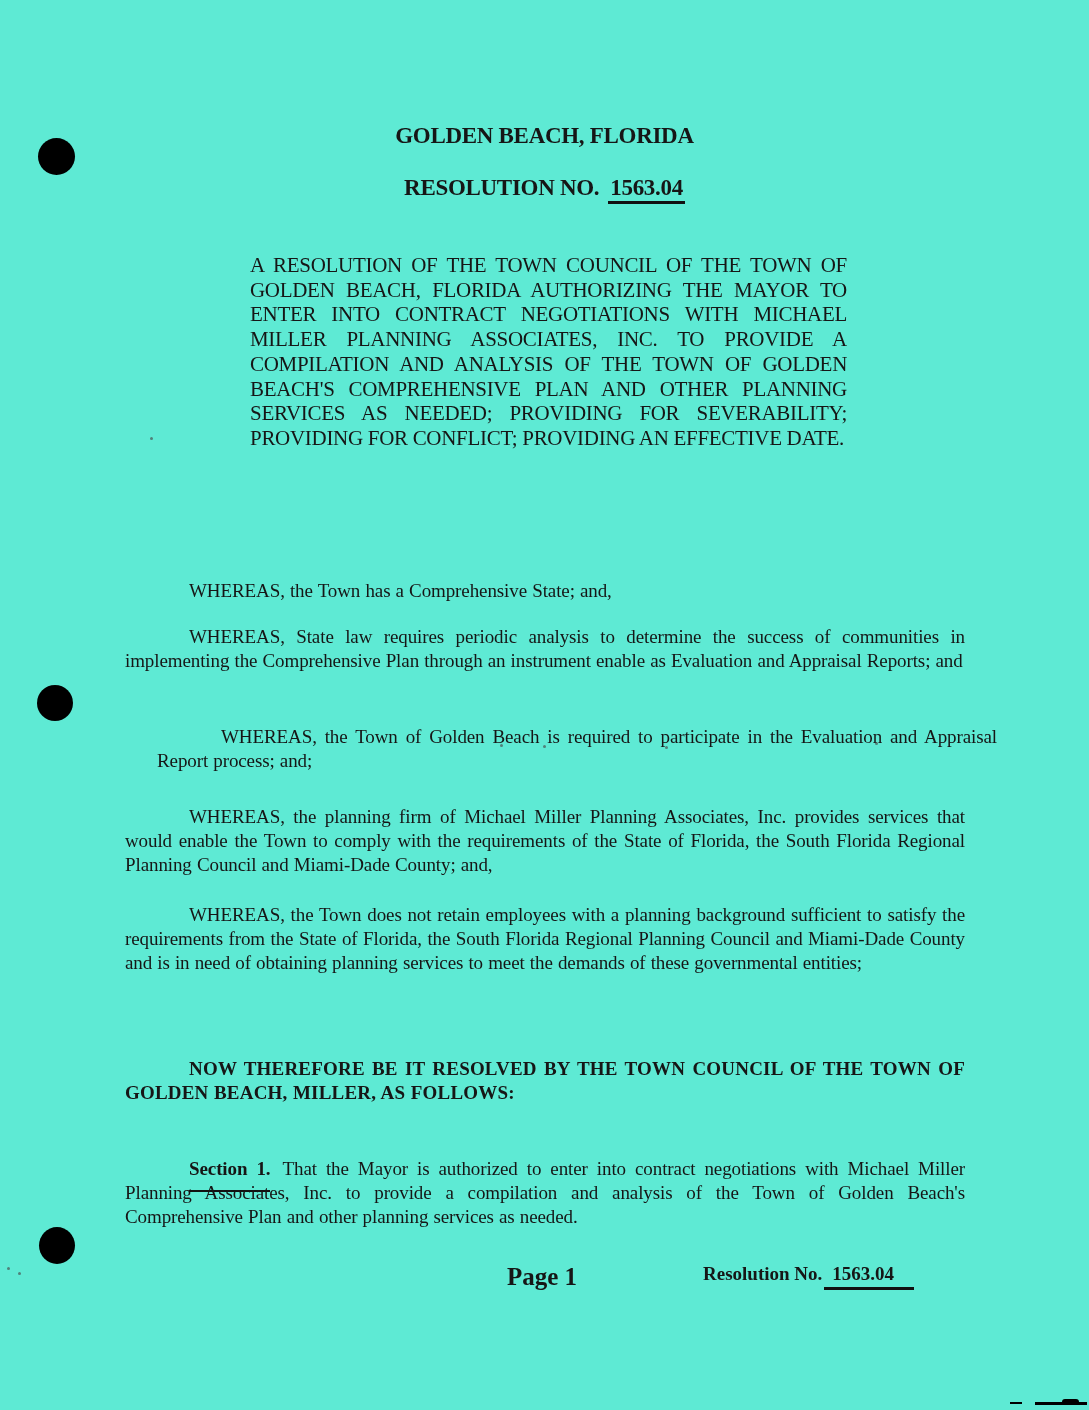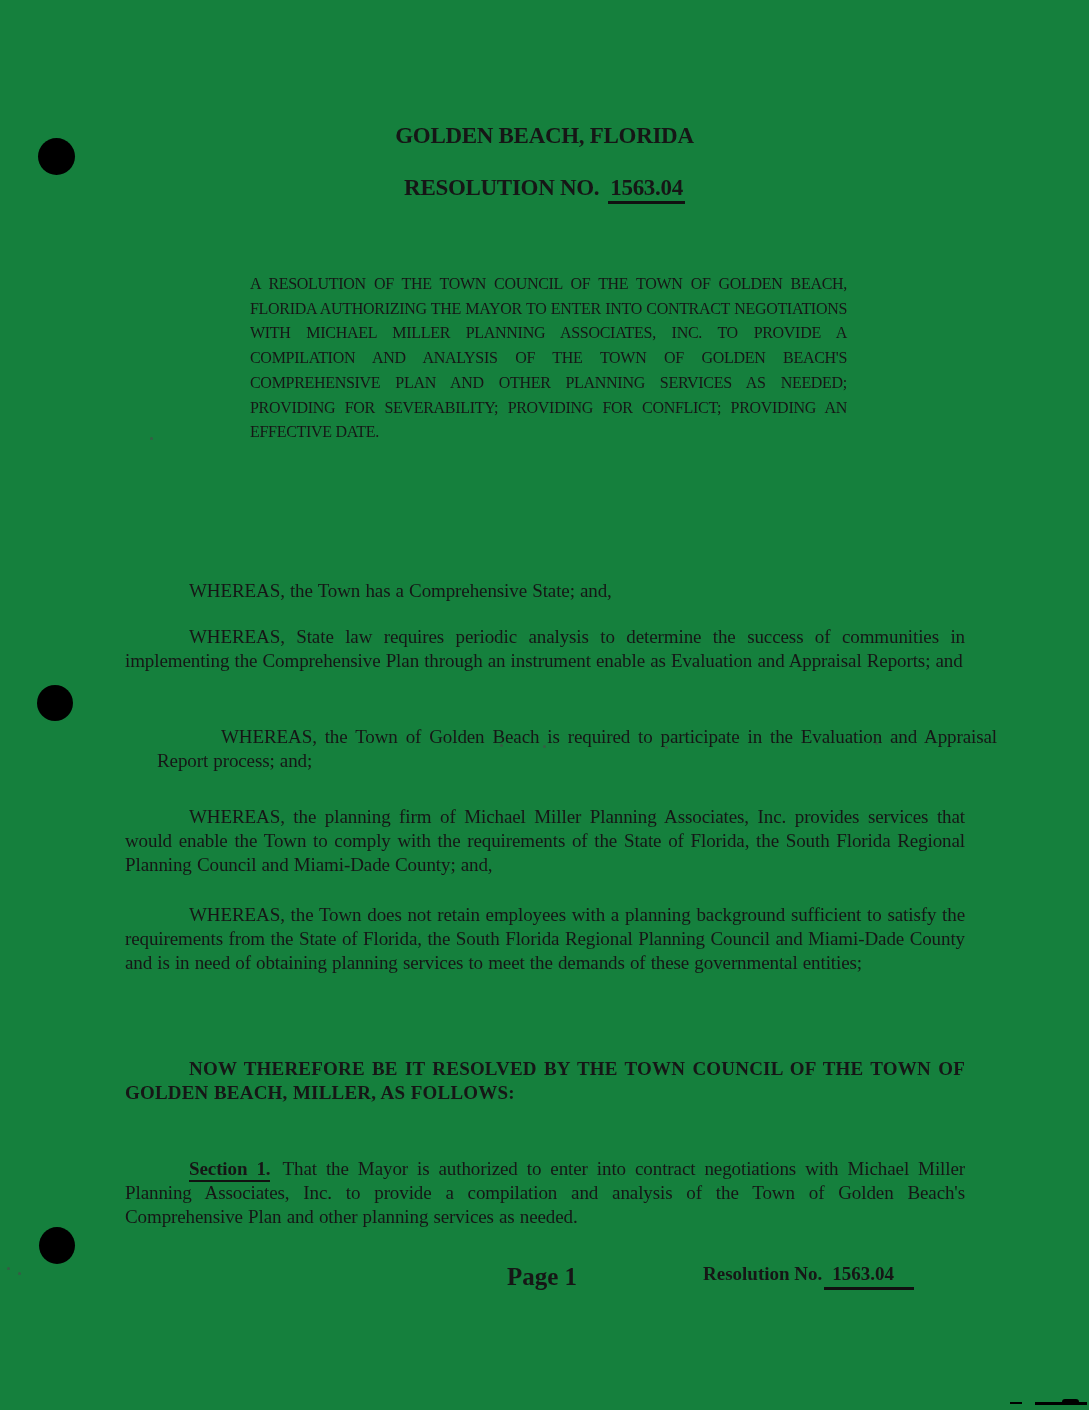--- a/index.html
+++ b/index.html
@@ -4,21 +4,21 @@
 <style>
   html, body {
     margin: 0;
     padding: 0;
     background: #ffffff;
   }
   .page {
     position: relative;
     width: 1089px;
     height: 1410px;
-    background: #15803d;
+    background: #5eead4;
     font-family: "Liberation Serif", "DejaVu Serif", serif;
     color: #161616;
     overflow: hidden;
   }
   .abs { position: absolute; }
 
   
   .punch {
     position: absolute;
     background: #000;
@@ -45,25 +45,24 @@
   }
   .res-heading .num {
     border-bottom: 3px solid #111;
     padding: 0 2px 1px 2px;
     margin-left: 9px;
   }
 
   
   .summary {
     top: 253px; left: 250px; width: 597px;
-    font-size: 16px;
+    font-size: 21px;
     line-height: 24.7px;
     text-align: justify;
     letter-spacing: -0.3px;
-    margin-top: 19px;
   }
 
   
   .body-par {
     left: 125px; width: 840px;
     font-size: 19px;
     line-height: 24px;
     text-align: justify;
     text-indent: 64px;
     word-spacing: 0.5px;
@@ -73,21 +72,21 @@
   .w1 { top: 560px; }
   .w2 { top: 606px; }
   .w3 { top: 706px; margin-left: 32px; }
   .w4 { top: 786px; }
   .w5 { top: 884px; }
   .resolved { top: 1038px; font-weight: bold; letter-spacing: 0.2px; }
   .section1 { top: 1138px; }
   .section1 .label {
     font-weight: bold;
     border-bottom: 2px solid #111;
-    padding-bottom: 1px;
+    padding-bottom: 11px;
     margin-right: 12px;
   }
 
   
   .footer-page {
     top: 1263px; left: 507px;
     font-size: 25px;
     font-weight: bold;
   }
   .footer-res {

